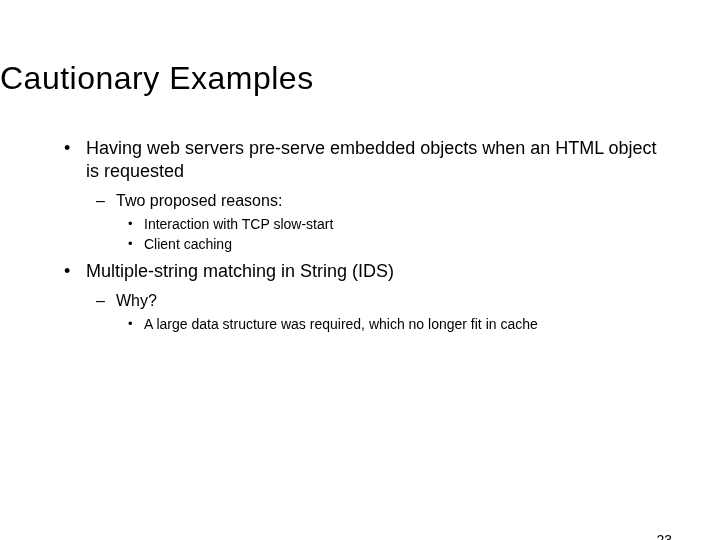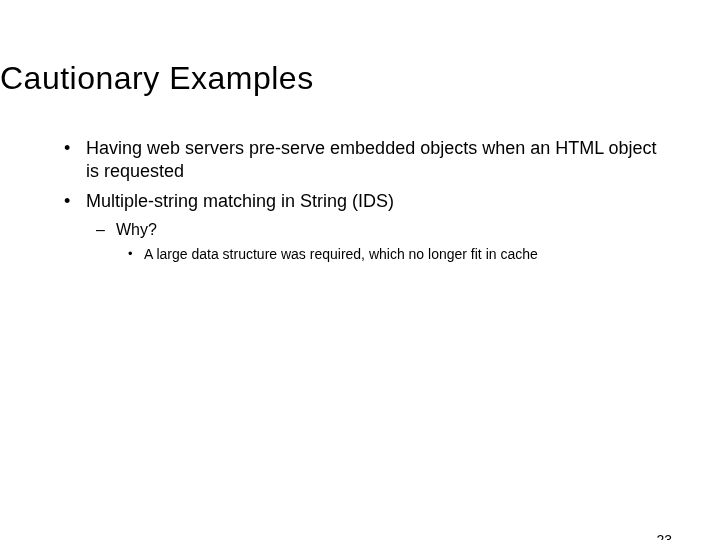--- a/index.html
+++ b/index.html
@@ -99,20 +99,31 @@
 <div class="slide">
 
   <div class="title">Cautionary Examples</div>
 
   <div class="content">
     <ul class="l1">
 
       <li>
         <span>Having web servers pre-serve embedded objects when an HTML object is requested</span>
         <ul class="l2">
+          <li>
+            <span>Two proposed reasons:</span>
+            <ul class="l3">
+              <li>
+                <span>Interaction with TCP slow-start</span>
+              </li>
+              <li>
+                <span>Client caching</span>
+              </li>
+            </ul>
+          </li>
         </ul>
       </li>
 
       <li>
         <span>Multiple-string matching in String (IDS)</span>
         <ul class="l2">
           <li>
             <span>Why?</span>
             <ul class="l3">
               <li>

